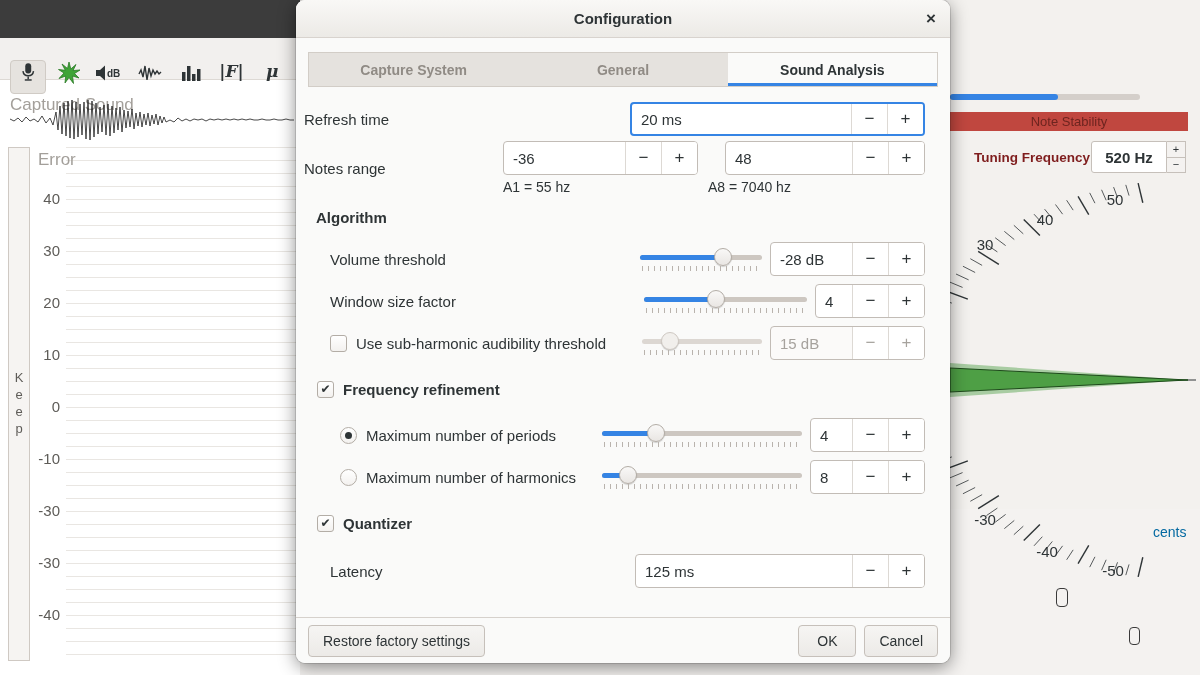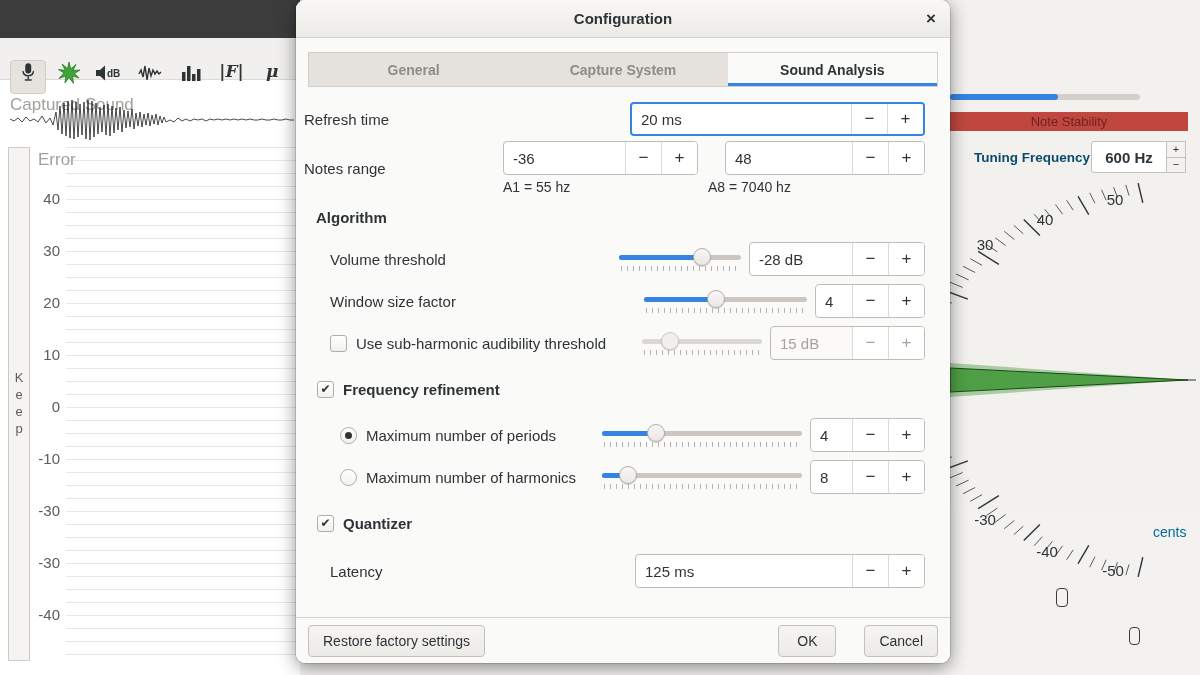--- a/index.html
+++ b/index.html
@@ -28,21 +28,21 @@
     background:repeating-linear-gradient(180deg,#e9e6e2 0,#e9e6e2 1px,transparent 1px,transparent 13px);}
   .ytick{position:absolute;left:24px;width:38px;text-align:right;padding-right:2px;font-size:15px;color:#5e5c58;line-height:18px;}
   .keep-strip{position:absolute;left:8px;top:147px;width:22px;height:514px;border:1px solid #cfc9c3;background:#f6f4f2;display:flex;align-items:center;justify-content:center;cursor:pointer;}
   .keep-strip span{writing-mode:vertical-rl;text-orientation:upright;font-size:13px;color:#5e5c58;letter-spacing:2px;}
 
   
   .right-panel{position:absolute;left:950px;top:0;width:250px;height:509px;background:#f3f1ee;padding-left:19px;}
   .progress{position:absolute;left:0;top:94px;width:190px;height:6px;background:#d4cfca;border-radius:3px;}
   .progress .pfill{height:100%;width:108px;background:var(--accent);border-radius:3px;}
   .stability-bar{position:absolute;left:0;top:112px;width:238px;height:19px;background:var(--stability);color:#6d241f;font-size:13px;display:flex;align-items:center;justify-content:center;}
-  .tuning-label{position:absolute;left:24px;top:150px;font-size:13.5px;font-weight:bold;color:#0c4a6e;}
+  .tuning-label{position:absolute;left:24px;top:150px;font-size:13.5px;font-weight:bold;color:#7f1d1d;}
   .tuning-box{position:absolute;left:141px;top:141px;width:76px;height:32px;background:#fff;border:1px solid #c6c0ba;border-radius:3px 0 0 3px;display:flex;align-items:center;justify-content:center;font-size:15px;font-weight:bold;color:#2e3436;}
   .tuning-spin{position:absolute;left:217px;top:141px;width:19px;height:32px;display:flex;flex-direction:column;}
   .tuning-spin .tsb{flex:1;border:1px solid #c6c0ba;border-left:none;background:#f4f2f0;font-size:11px;line-height:1;display:flex;align-items:center;justify-content:center;color:#2e3436;cursor:pointer;}
   .tuning-spin .tsb + .tsb{border-top:none;}
   .gauge{position:absolute;left:0;top:180px;width:250px;height:420px;}
   .gauge svg{position:absolute;left:0;top:0;}
   .gauge-num{position:absolute;width:30px;text-align:center;font-size:15px;color:#2e3436;}
   .cents-label{position:absolute;left:203px;top:344px;font-size:14px;color:#0369a1;}
   .tofu{position:absolute;border:1.5px solid #3a3a3a;border-radius:4px;}
 
@@ -91,21 +91,21 @@
 
   
   .notes-col{display:flex;flex-direction:column;}
   .notes-spins{display:flex;gap:27px;}
   .notes-hints{display:flex;margin-top:4px;}
   .hint{font-size:14px;color:#2e3436;}
   .hint.first{width:205px;}
 
   
   .actions{position:absolute;left:0;right:0;bottom:0;height:46px;border-top:1px solid #d6d1cc;background:#fafaf9;
-    display:flex;align-items:center;padding:0 12px;gap:28px;border-radius:0 0 9px 9px;}
+    display:flex;align-items:center;padding:0 12px;gap:8px;border-radius:0 0 9px 9px;}
   .btn{height:32px;padding:0 14px;min-width:58px;background:linear-gradient(#f6f5f3,#eceae7);border:1px solid #c6c0ba;border-radius:4px;
     font-size:14px;color:#2e3436;display:flex;align-items:center;justify-content:center;cursor:pointer;}
   .spacer{flex:1;}
 </style>
 </head>
 <body>
 
 <div class="screen">
 
   <div class="left-panel">
@@ -186,21 +186,21 @@
 
   <div class="right-panel">
     <div class="progress">
         <div class="pfill"></div>
       </div>
     <div class="stability-bar">
       <span>Note Stability</span>
     </div>
     <span class="tuning-label">Tuning Frequency</span>
     <div class="tuning-box">
-        <span>600 Hz</span>
+        <span>520 Hz</span>
       </div>
     <div class="tuning-spin">
       <span class="tsb">+</span>
       <span class="tsb">−</span>
     </div>
 
     <div class="gauge">
       <svg id="gauge-svg" width="250" height="420" viewBox="0 0 250 420">
           <line x1="192.81184628760724" y1="377.2664864978795" x2="188.12427365289693" y2="396.96276277542165" stroke="#2e3436" stroke-width="1.4"></line>
           <line x1="179.05960389719442" y1="384.4015933918839" x2="175.80381364782477" y2="395.1339612612528" stroke="#2e3436" stroke-width="0.8"></line>
@@ -281,24 +281,24 @@
   </div>
 
   <div class="dialog">
     <div class="dtitle">
       <span>Configuration</span>
       <span class="close">×</span>
     </div>
 
     <div class="tabs">
       <div class="tab">
+          <span>Capture System</span>
+        </div>
+      <div class="tab">
           <span>General</span>
-        </div>
-      <div class="tab">
-          <span>Capture System</span>
         </div>
       <div class="tab active">
           <span>Sound Analysis</span>
         </div>
     </div>
 
     <div class="dcontent">
 
       <div class="row" style="margin-top:14px">
         <span class="lbl">Refresh time</span>
@@ -338,21 +338,21 @@
       <div class="row indent" style="margin-top:14px">
         <span class="lbl">Volume threshold</span>
         <div class="ctrl">
           <div class="scale" style="width:122px">
             <div class="track">
                 <div class="fill" style="width:68%"></div>
               </div>
             <div class="thumb" style="left:68%"></div>
             <div class="smarks"></div>
           </div>
-          <div class="spin" style="width:176px">
+          <div class="spin" style="width:155px">
             <span class="val">-28 dB</span>
             <span class="sbtn">−</span>
             <span class="sbtn">+</span>
           </div>
         </div>
       </div>
 
       <div class="row indent" style="margin-top:6px">
         <span class="lbl">Window size factor</span>
         <div class="ctrl">

